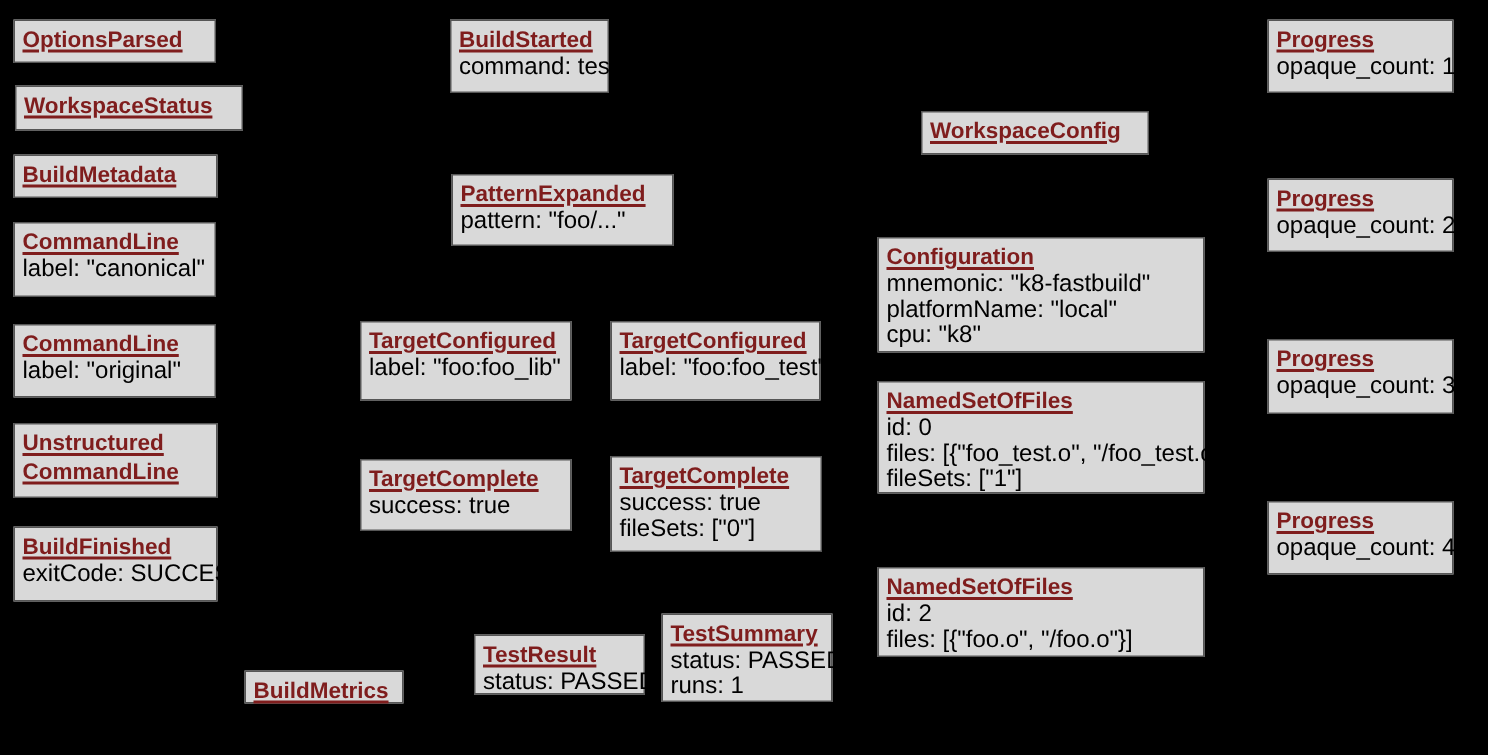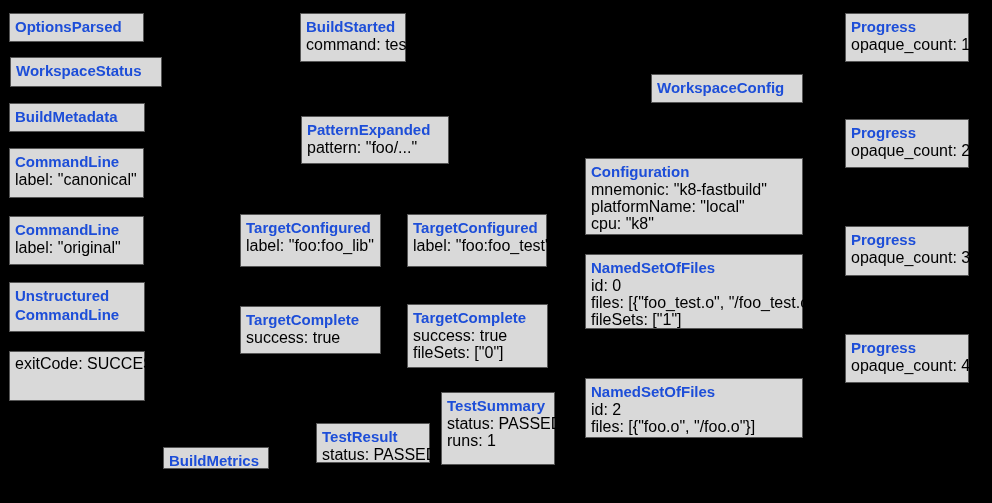--- a/index.html
+++ b/index.html
@@ -20,21 +20,22 @@
     background: #d9d9d9;
     border: 1px solid #565656;
     box-sizing: border-box;
     padding: 3px 5px 2px 5px;
     color: #000000;
   }
   .node-title {
     font-size: 15px;
     font-weight: bold;
     line-height: 19px;
-    color: #1d4ed8;
+    color: #7f1d1d;
+    text-decoration: underline;
     text-decoration-thickness: 2px;
     text-underline-offset: 2px;
     white-space: pre-line;
   }
   .node-line {
     font-size: 16px;
     line-height: 17px;
     color: #000000;
     white-space: nowrap;
   }
@@ -65,20 +66,21 @@
     <div class="node-title">CommandLine</div>
     <div class="node-line">label: "original"</div>
   </div>
 
   <div class="node" style="left:9px; top:282px; width:136px; height:50px">
     <div class="node-title">Unstructured
 CommandLine</div>
   </div>
 
   <div class="node" style="left:9px; top:351px; width:136px; height:50px">
+    <div class="node-title">BuildFinished</div>
     <div class="node-line">exitCode: SUCCESS</div>
   </div>
 
 
   <div class="node" style="left:163px; top:447px; width:106px; height:22px">
     <div class="node-title">BuildMetrics</div>
   </div>
 
   <div class="node" style="left:300px; top:13px; width:106px; height:49px">
     <div class="node-title">BuildStarted</div>
@@ -109,27 +111,27 @@
     <div class="node-title">TargetComplete</div>
     <div class="node-line">success: true</div>
     <div class="node-line">fileSets: ["0"]</div>
   </div>
 
   <div class="node" style="left:316px; top:423px; width:114px; height:40px">
     <div class="node-title">TestResult</div>
     <div class="node-line">status: PASSED</div>
   </div>
 
-  <div class="node" style="left:441px; top:392px; width:114px; height:73px">
+  <div class="node" style="left:441px; top:409px; width:114px; height:59px">
     <div class="node-title">TestSummary</div>
     <div class="node-line">status: PASSED</div>
     <div class="node-line">runs: 1</div>
   </div>
 
-  <div class="node" style="left:651px; top:74px; width:152px; height:29px">
+  <div class="node" style="left:614px; top:74px; width:152px; height:29px">
     <div class="node-title">WorkspaceConfig</div>
   </div>
 
   <div class="node" style="left:585px; top:158px; width:218px; height:77px">
     <div class="node-title">Configuration</div>
     <div class="node-line">mnemonic: "k8-fastbuild"</div>
     <div class="node-line">platformName: "local"</div>
     <div class="node-line">cpu: "k8"</div>
   </div>
 

